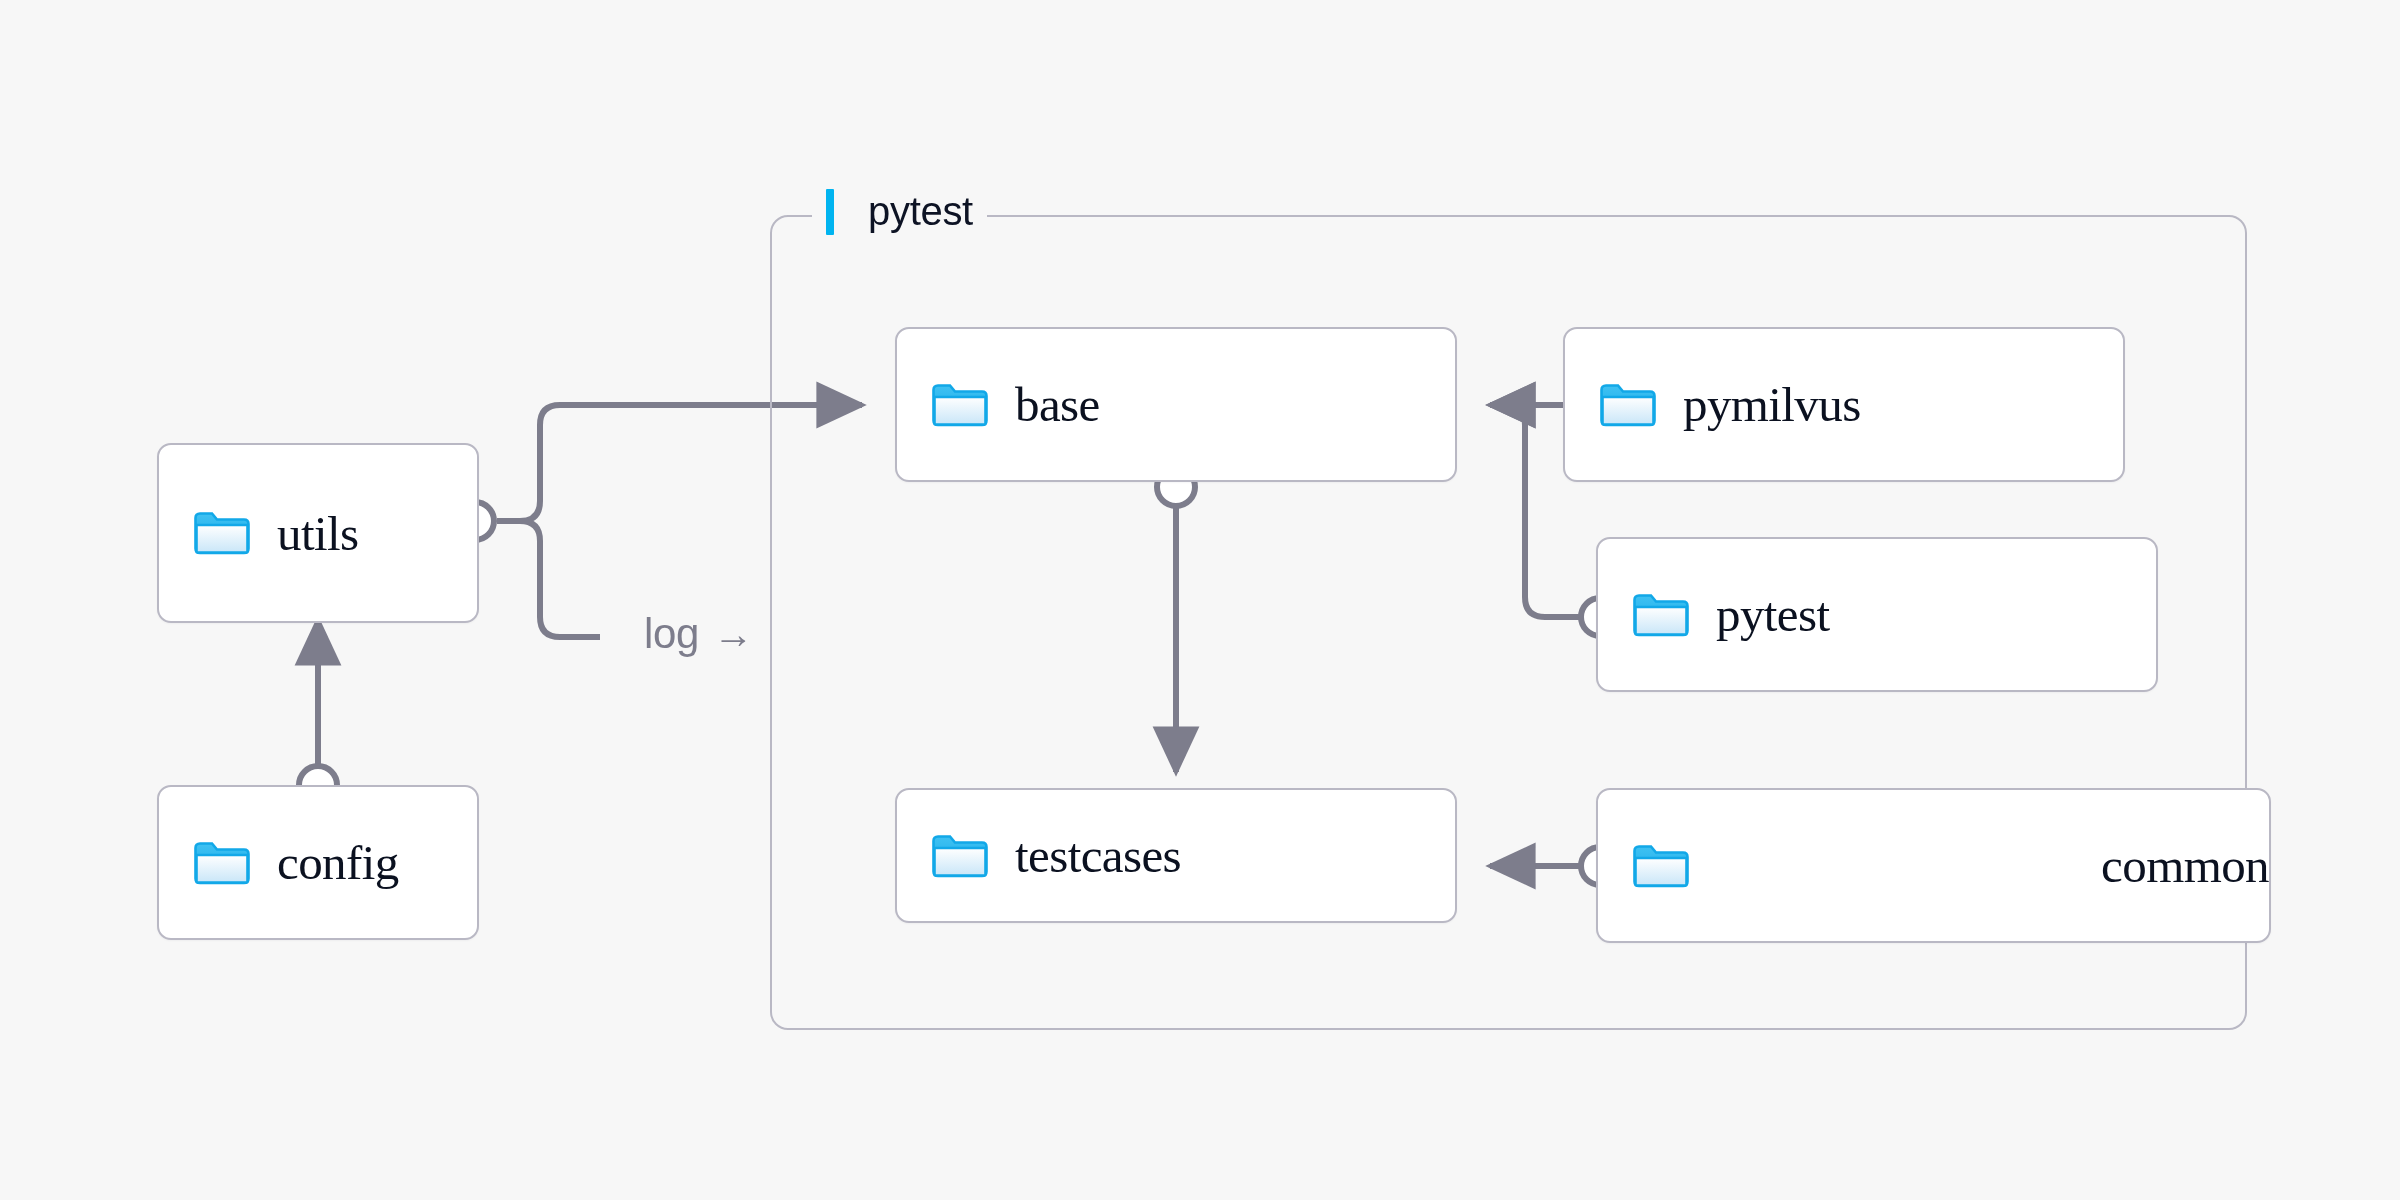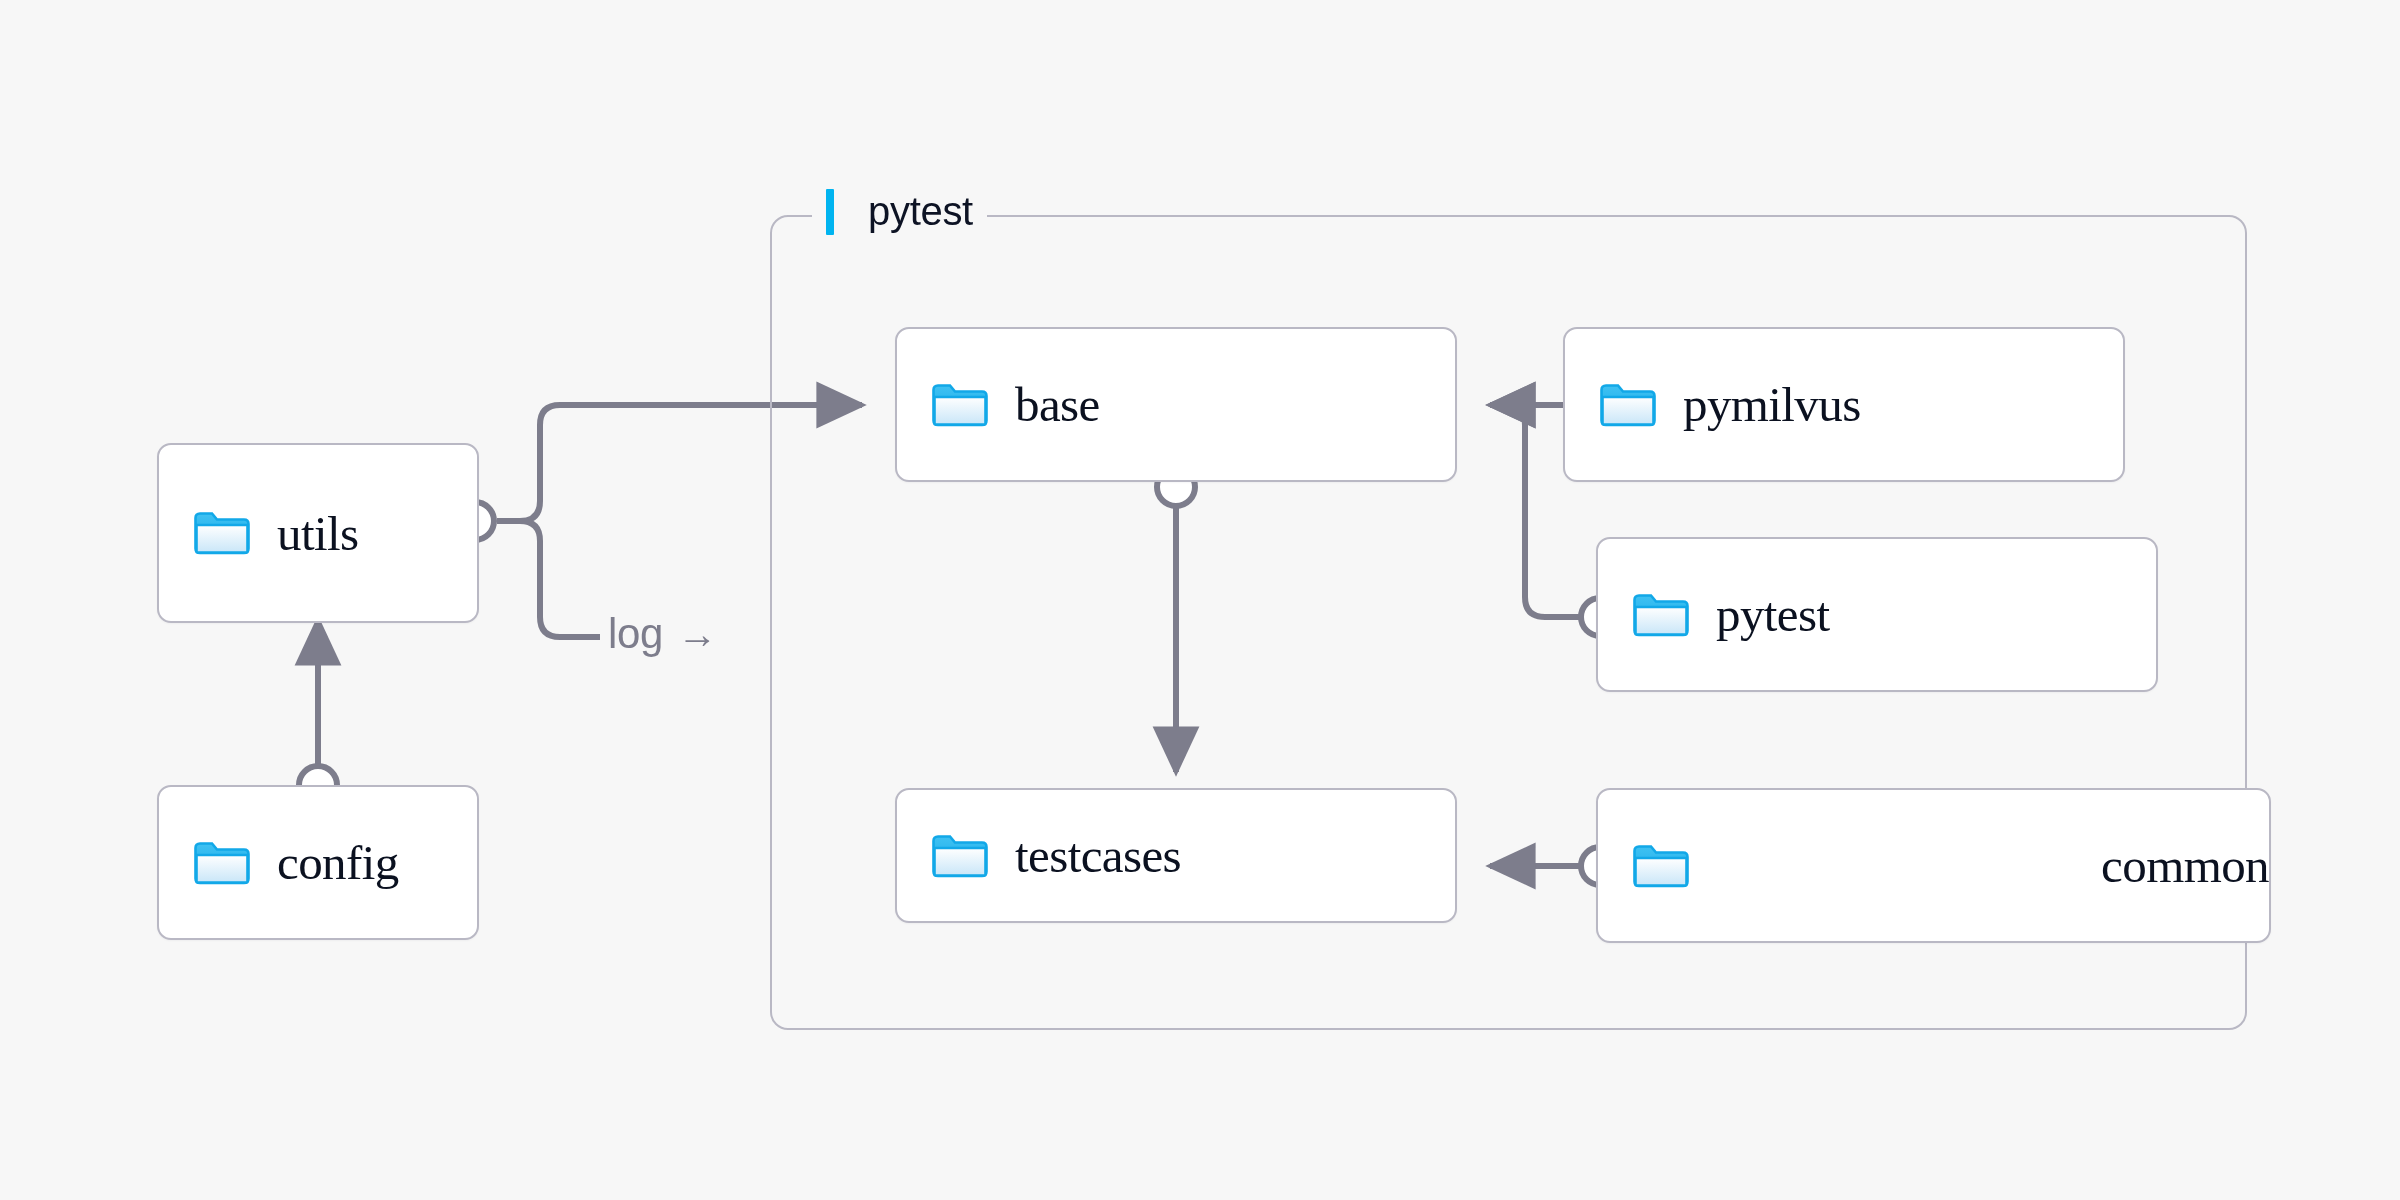--- a/index.html
+++ b/index.html
@@ -144,21 +144,21 @@
       <circle cx="1600" cy="866" r="19"></circle>
     </g>
   </svg>
 
   <div class="group" id="group-box" style="left: 770px; top: 215px; width: 1477px; height: 815px;"></div>
   <div class="group-label" id="group-label-wrap" style="left: 812px; top: 189px;">
     <span class="group-label-bar"></span>
     <span class="group-label-text">pytest</span>
   </div>
 
-  <div class="edge-label" id="log-label" style="left: 600px; top: 613px;">
+  <div class="edge-label" id="log-label" style="left: 636px; top: 613px;">
     <span>log</span>
     <span class="edge-label-arrow">→</span>
   </div>
 
   <div id="nodes-layer">
       <div class="node" style="left: 157px; top: 443px; width: 322px; height: 180px;">
         <svg class="folder-icon" viewBox="0 0 58 46">
           <path d="M2.5 8 Q2.5 3.5 7 3.5 L19 3.5 L24 9.5 L51 9.5 Q55.5 9.5 55.5 14 L55.5 38.5 Q55.5 43 51 43 L7 43 Q2.5 43 2.5 38.5 Z" fill="url(#folderTabGrad)" stroke="#12a8e8" stroke-width="2.6"></path>
           <path d="M3.5 15 L54.5 15 L54.5 41.5 Q54.5 42.5 53.5 42.5 L4.5 42.5 Q3.5 42.5 3.5 41.5 Z" fill="url(#folderGrad)" stroke="#12a8e8" stroke-width="2.6"></path>
         </svg>

